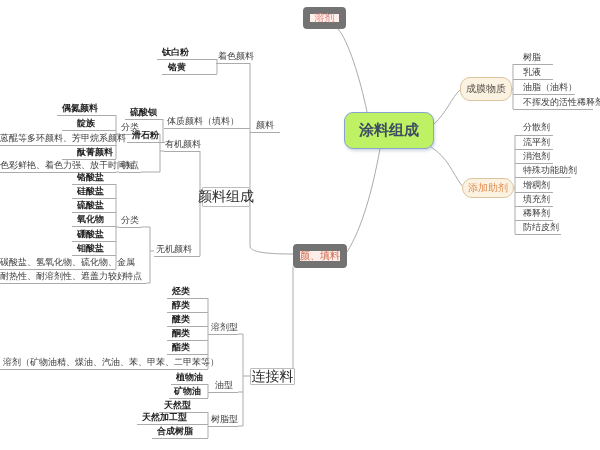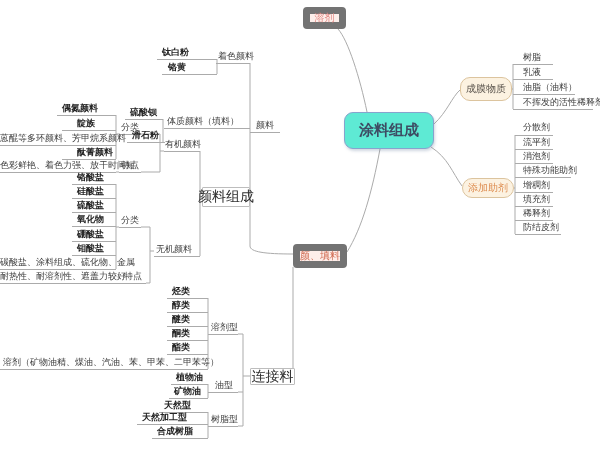--- a/index.html
+++ b/index.html
@@ -5,21 +5,21 @@
   html,body{margin:0;padding:0;background:#fff;}
   #stage{position:relative;width:600px;height:450px;background:#ffffff;overflow:hidden;
          font-family:"Liberation Sans","DejaVu Sans",sans-serif;}
   svg#wires{position:absolute;left:0;top:0;width:600px;height:450px;}
   .lbl{position:absolute;font-size:9px;line-height:11px;color:#3c3c3c;white-space:nowrap;}
   .lbl.b{font-weight:bold;color:#242424;}
   .node{position:absolute;display:flex;align-items:center;justify-content:center;
         box-sizing:border-box;white-space:nowrap;}
   .pink{background:#fdeeea;border:7px solid #737373;border-radius:4px;font-size:10px;}
   .cream{background:#fcf2e1;border:1px solid #dcc49e;border-radius:10px;font-size:10px;}
-  .rootnode{background:#5eead4;border:1.5px solid #87a3cd;border-radius:9px;
+  .rootnode{background:#bef264;border:1.5px solid #87a3cd;border-radius:9px;
         font-size:15px;font-weight:bold;color:#3d4c63;
         font-family:"Liberation Serif","DejaVu Serif",serif;
         box-shadow:1px 2px 3px rgba(120,140,170,.35);}
   .graybox{background:#ffffff;border:1px solid #bdbdbd;border-radius:1px;
         font-size:14px;color:#303030;text-align:center;}
   .t-solvent{color:#e0837e;}
   .t-film{color:#57514a;}
   .t-additive{color:#dd8c4f;}
   .t-pigfill{color:#d06a50;}
 </style>
@@ -137,21 +137,21 @@
       <div class="lbl" style="left: 121px; top: 122px;">分类</div>
       <div class="lbl" style="left: 0px; top: 160px;">色彩鲜艳、着色力强、放干时间短</div>
       <div class="lbl" style="left: 121px; top: 160px;">特点</div>
       <div class="lbl" style="left: 165px; top: 139px;">有机颜料</div>
       <div class="lbl b" style="left: 77px; top: 172px;">铬酸盐</div>
       <div class="lbl b" style="left: 77px; top: 186px;">硅酸盐</div>
       <div class="lbl b" style="left: 77px; top: 200px;">硫酸盐</div>
       <div class="lbl b" style="left: 77px; top: 214px;">氧化物</div>
       <div class="lbl b" style="left: 77px; top: 229px;">硼酸盐</div>
       <div class="lbl b" style="left: 77px; top: 243px;">钼酸盐</div>
-      <div class="lbl" style="left: 0px; top: 257px;">碳酸盐、涂料组成、硫化物、金属</div>
+      <div class="lbl" style="left: 0px; top: 257px;">碳酸盐、氢氧化物、硫化物、金属</div>
       <div class="lbl" style="left: 121px; top: 215px;">分类</div>
       <div class="lbl" style="left: 0px; top: 271px;">耐热性、耐溶剂性、遮盖力较好</div>
       <div class="lbl" style="left: 124px; top: 271px;">特点</div>
       <div class="lbl" style="left: 156px; top: 244px;">无机颜料</div>
       <div class="lbl b" style="left: 172px; top: 286px;">烃类</div>
       <div class="lbl b" style="left: 172px; top: 300px;">醇类</div>
       <div class="lbl b" style="left: 172px; top: 314px;">醚类</div>
       <div class="lbl b" style="left: 172px; top: 328px;">酮类</div>
       <div class="lbl b" style="left: 172px; top: 342px;">酯类</div>
       <div class="lbl" style="left: 3px; top: 357px;">溶剂（矿物油精、煤油、汽油、苯、甲苯、二甲苯等）</div>

